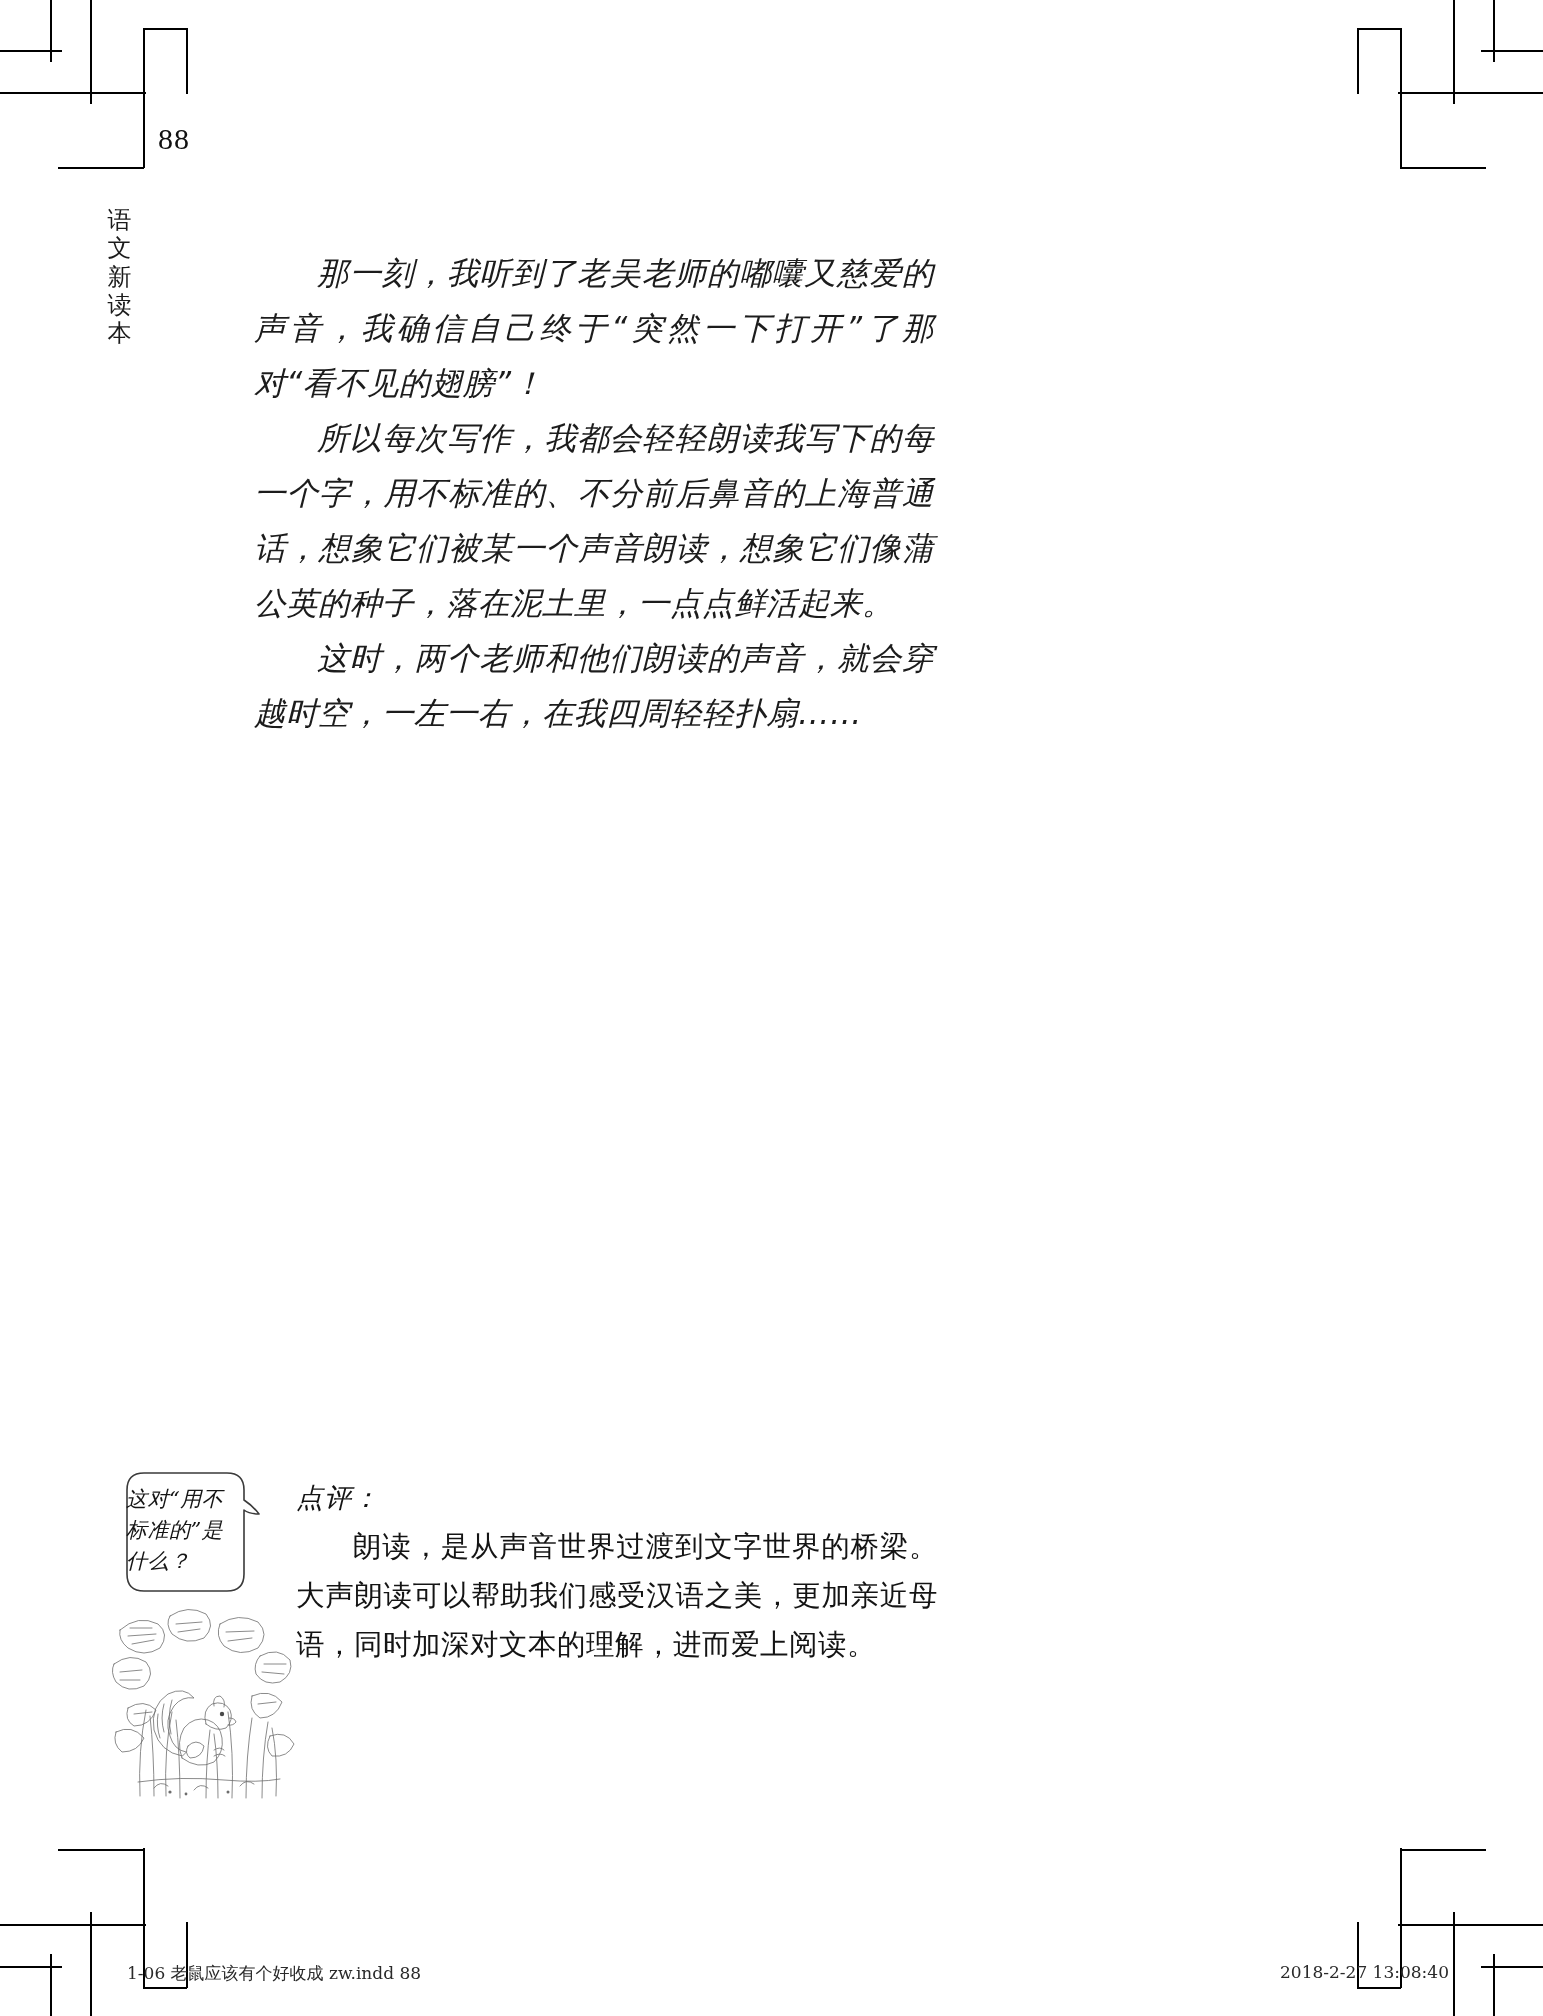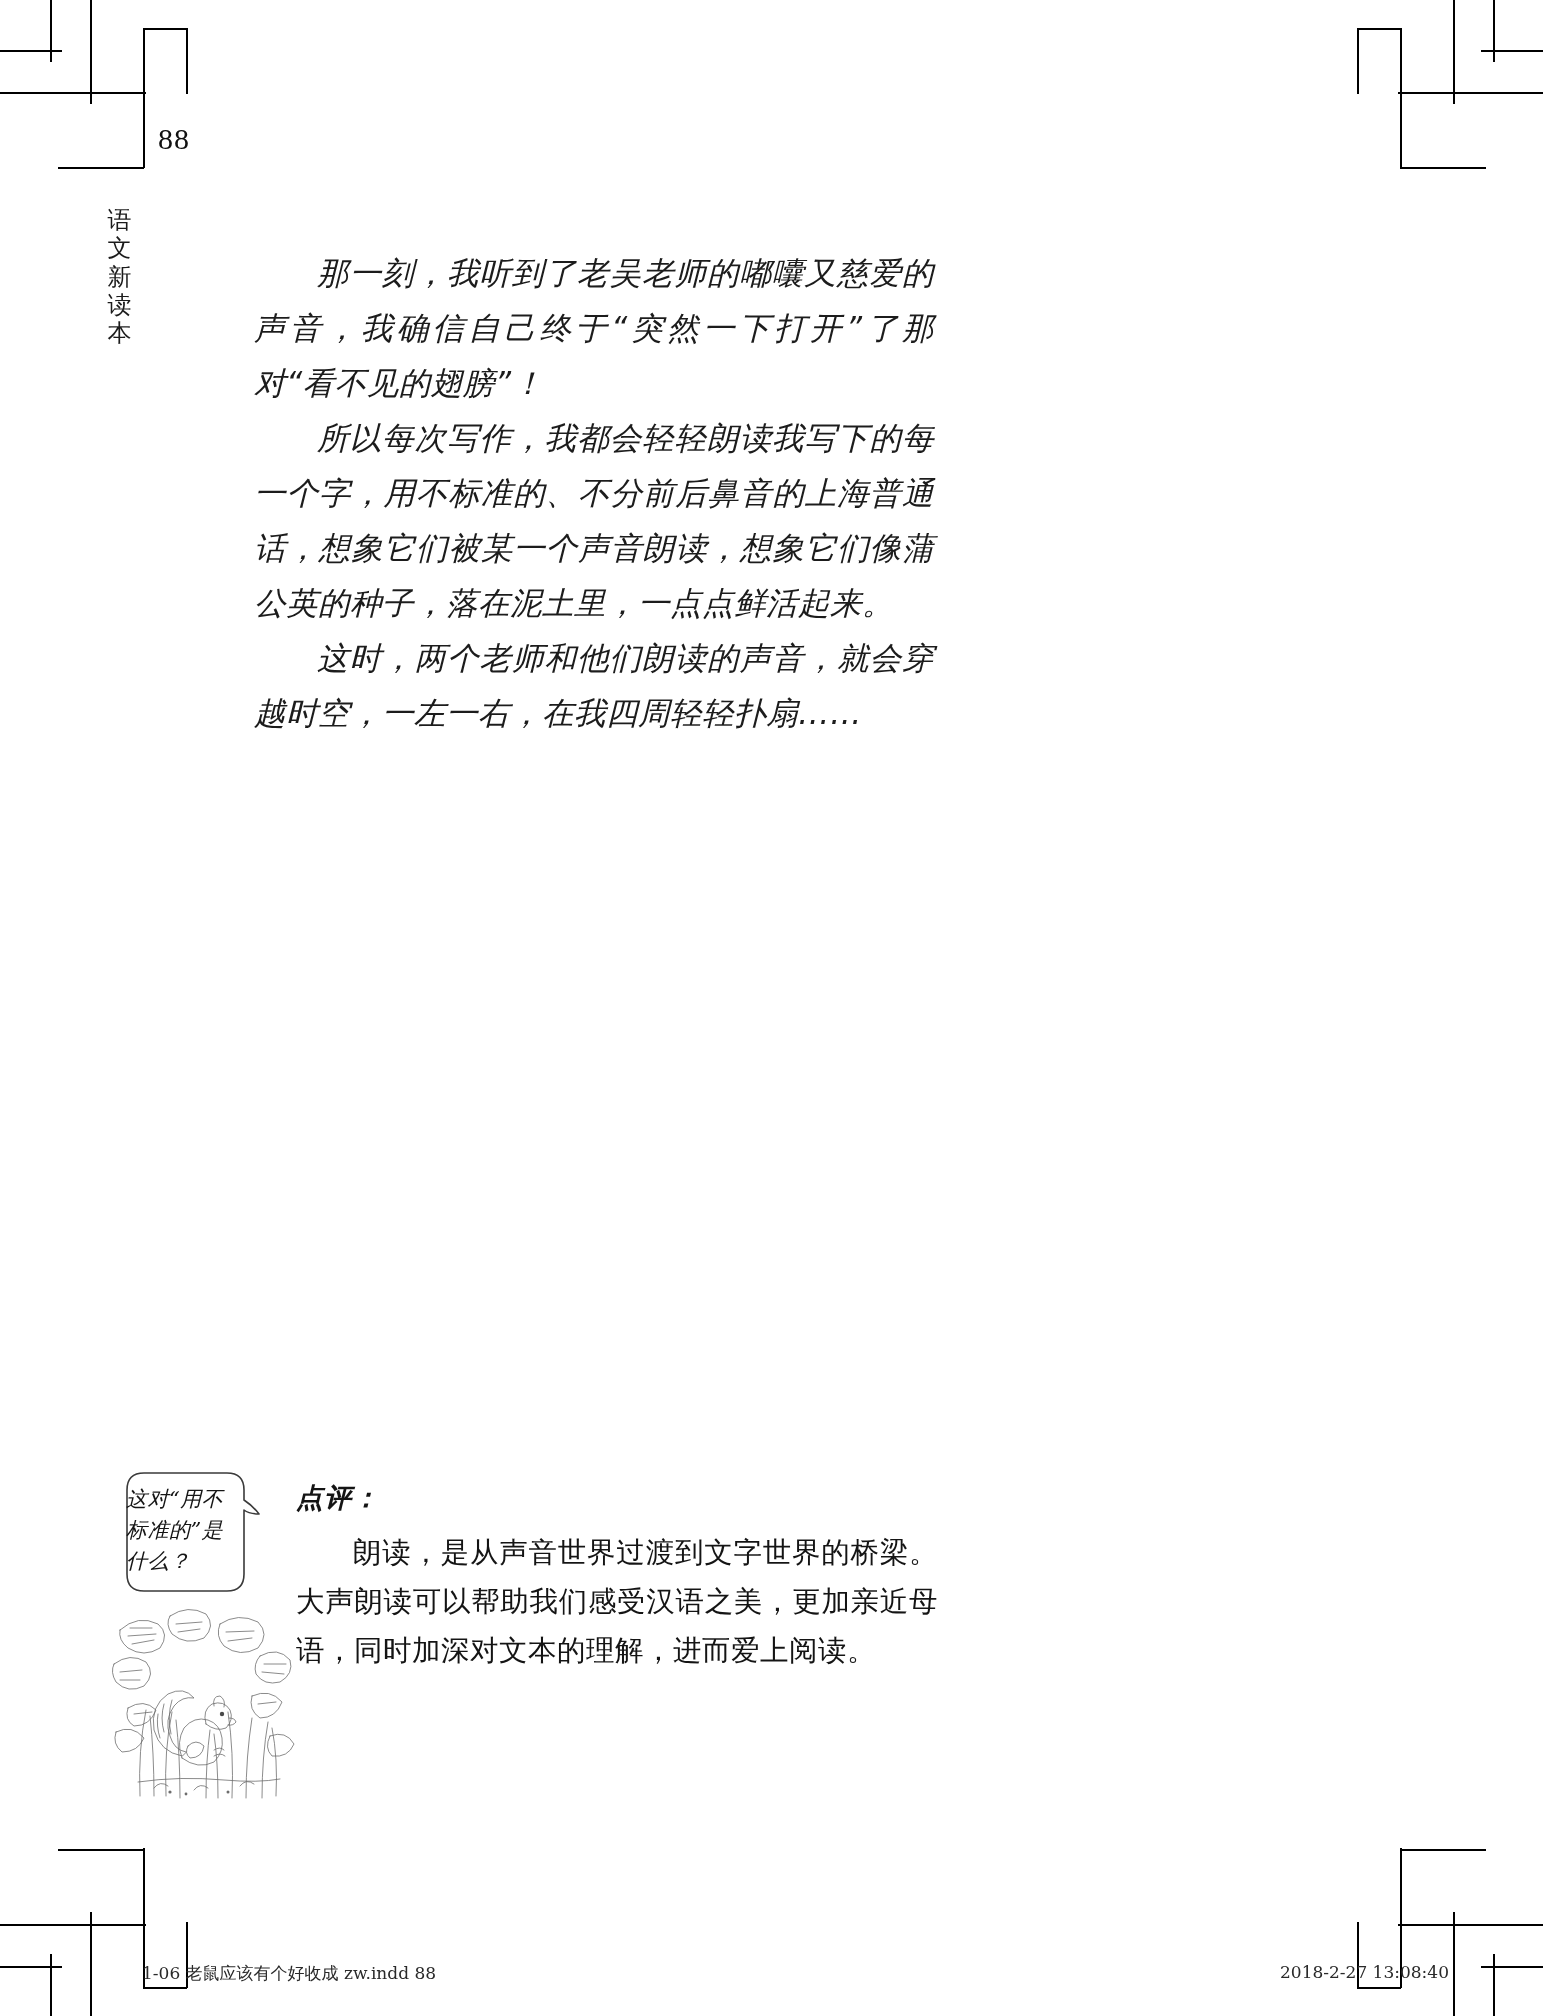--- a/index.html
+++ b/index.html
@@ -91,22 +91,21 @@
     top: 1478px;
     width: 642px;
   }
   #commentary-label {
     font-size: 27px;
     line-height: 40px;
     letter-spacing: 1px;
     color: #141414;
     font-family: "DejaVu Serif", "Liberation Serif", serif;
     font-style: italic;
-    margin-bottom: 10px;
-    font-weight: bold;
+    margin-bottom: 4px;
   }
   #commentary-body {
     font-size: 28.5px;
     line-height: 49px;
     letter-spacing: 0.5px;
     text-indent: 57px;
     text-align: justify;
     text-justify: inter-character;
     color: #141414;
     font-family: "DejaVu Serif", "Liberation Serif", serif;
@@ -144,21 +143,21 @@
     position: absolute;
     left: 110px;
     top: 1600px;
     width: 190px;
     height: 200px;
   }
 
   
   #footer-left {
     position: absolute;
-    left: 142px;
+    left: 127px;
     top: 1962px;
     font-family: "DejaVu Serif", "Liberation Serif", serif;
     font-size: 17px;
     color: #2a2a2a;
     white-space: nowrap;
   }
   #footer-right {
     position: absolute;
     left: 1280px;
     top: 1962px;

